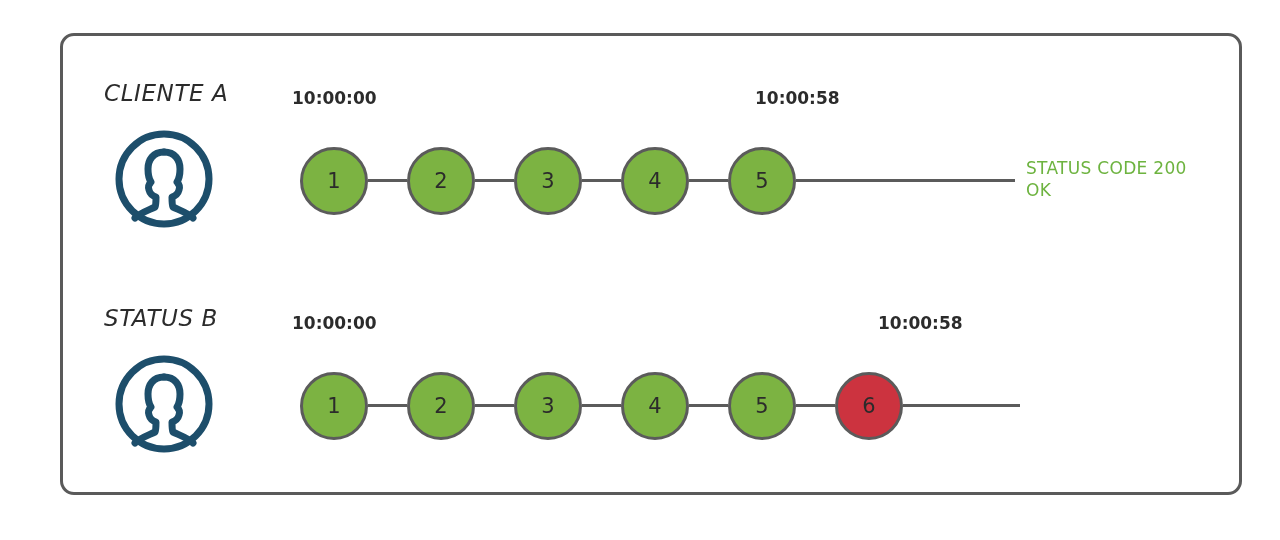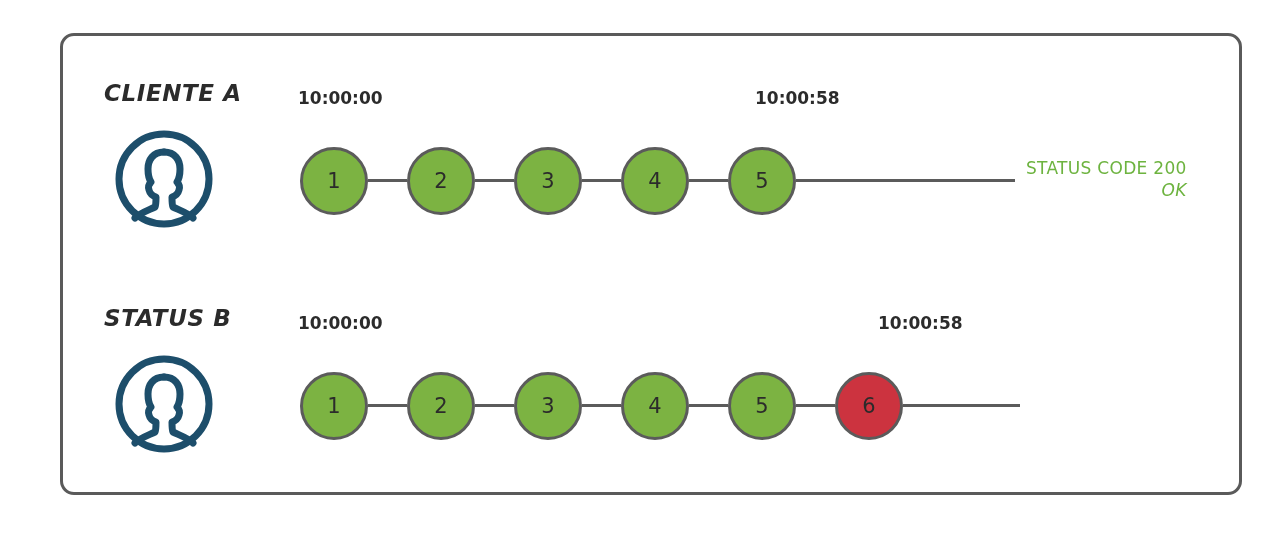--- a/index.html
+++ b/index.html
@@ -45,21 +45,21 @@
   .row-b { top: 225px; }
 
   
   .client-label {
     position: absolute;
     left: 104px;
     top: 80px;
     font-family: "DejaVu Sans", sans-serif;
     font-size: 23px;
     font-style: italic;
-    font-weight: 700;
+    font-weight: 400;
     letter-spacing: 0.6px;
     color: #2b2b2b;
     white-space: nowrap;
   }
 
   
   .avatar {
     position: absolute;
     left: 112px;
     top: 128px;
@@ -70,21 +70,21 @@
   
   .timestamp {
     position: absolute;
     font-family: "DejaVu Sans", sans-serif;
     font-size: 17px;
     font-weight: bold;
     color: #2b2b2b;
     white-space: nowrap;
     top: 88px;
   }
-  .ts-start { left: 298px; }
+  .ts-start { left: 292px; }
   .ts-end-a { left: 755px; }
   .ts-end-b { left: 878px; }
 
   
   .chain {
     position: absolute;
     left: 300px;
     top: 143px;
     height: 76px;
   }
@@ -113,26 +113,26 @@
     background: #5b5b5b;
     top: 36px;
   }
 
   
   .status {
     position: absolute;
     font-family: "DejaVu Sans", sans-serif;
     font-size: 17px;
     line-height: 1.28;
-    text-align: right;
+    text-align: left;
     white-space: nowrap;
     letter-spacing: 0.3px;
   }
   .status .l1 { display: block; }
-  .status .l2 { display: block; font-style: italic; }
+  .status .l2 { display: block; }
   .status-ok  { color: #6db33f; left: 1026px; top: 158px; }
 </style>
 </head>
 <body>
 
 <div id="canvas">
 
   <div class="frame"></div>
 
   <div class="row row-a">

